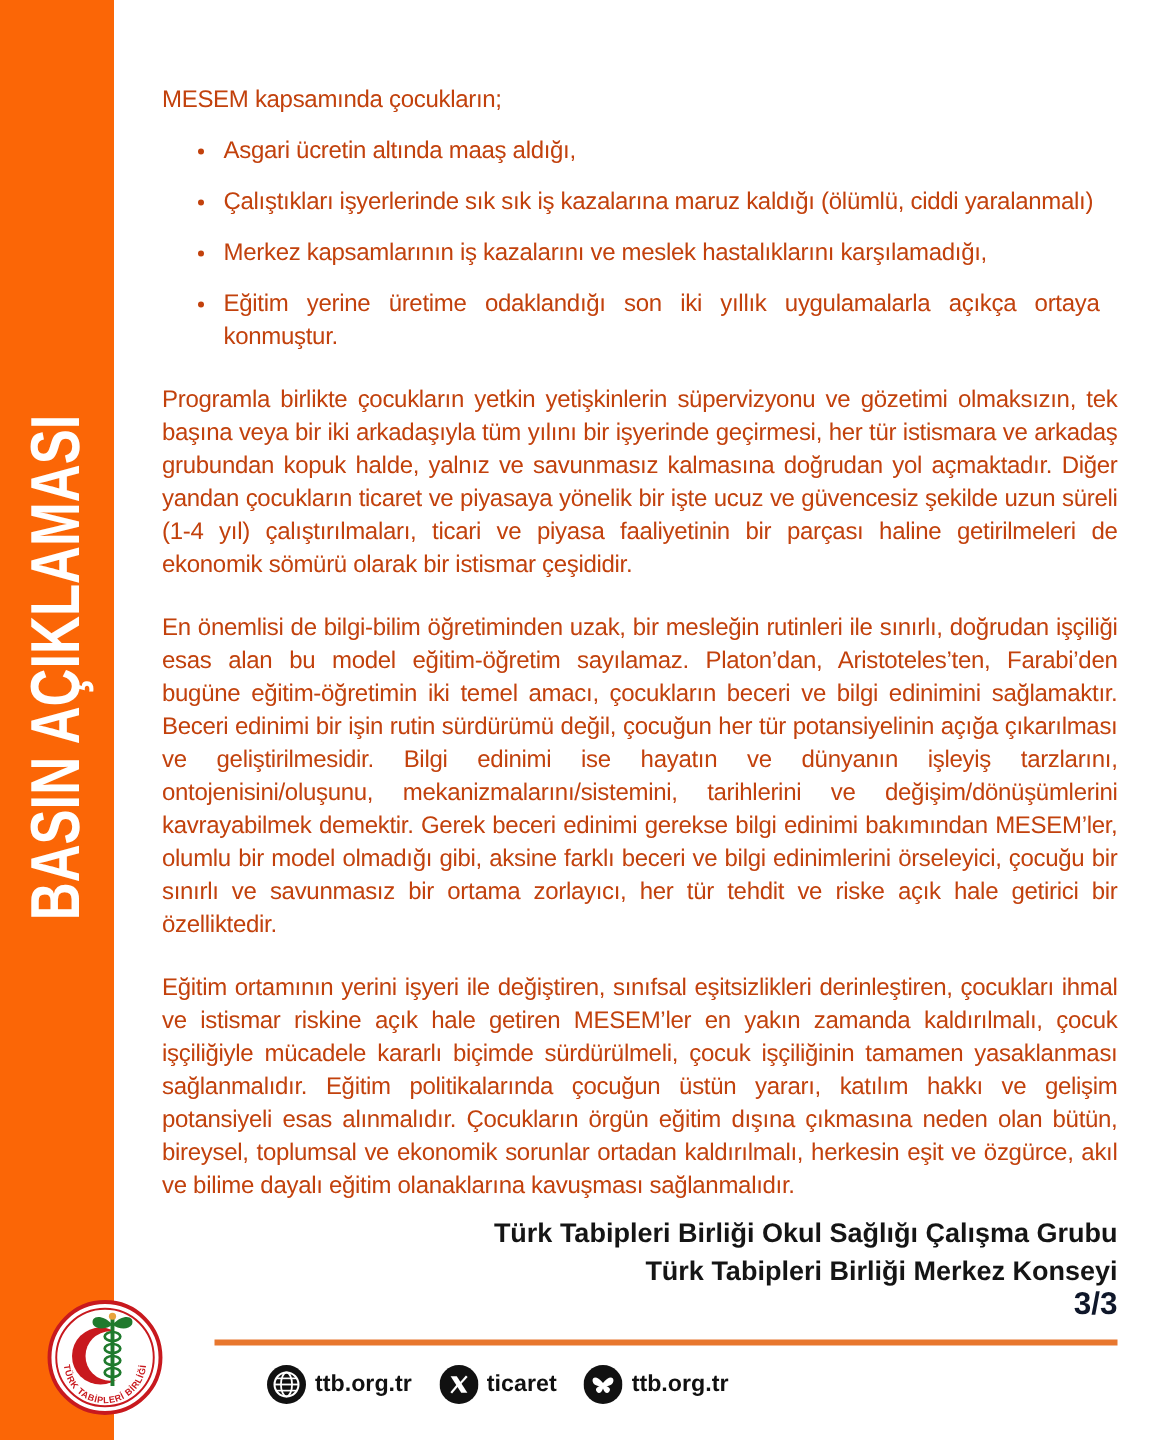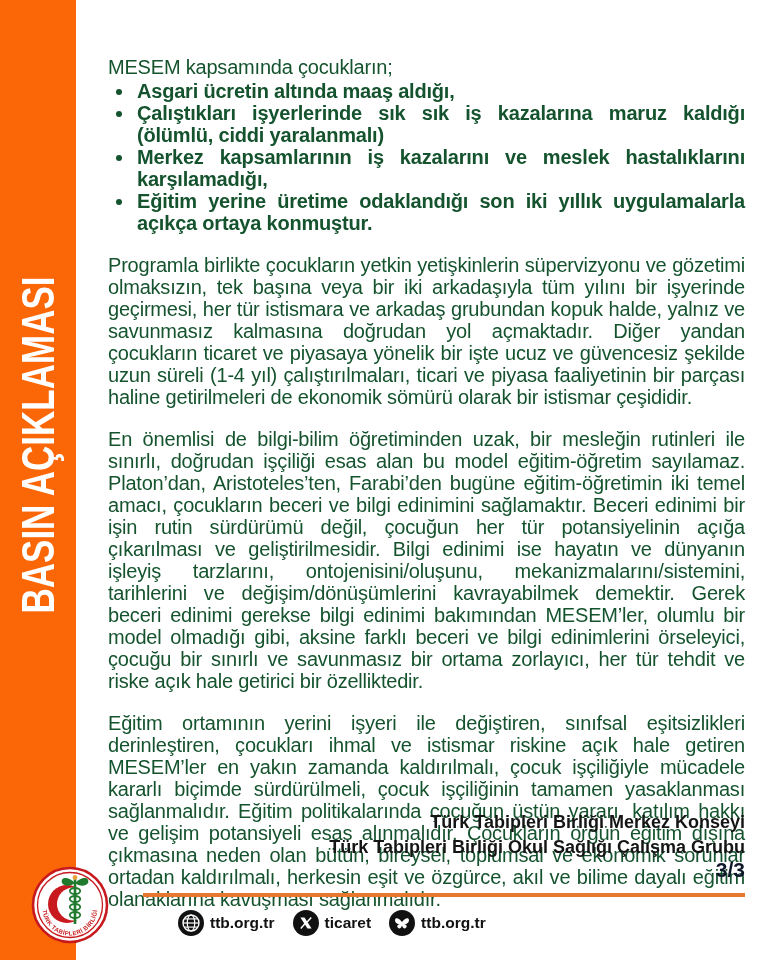--- a/index.html
+++ b/index.html
@@ -11,27 +11,27 @@
   .band{position:absolute;left:0;top:0;width:76px;height:960px;background:#FB6606;}
   .band-title{
     position:absolute;left:38px;top:445px;
     transform:translate(-50%,-50%) rotate(-90deg) scaleY(1.32);
     white-space:nowrap;color:#ffffff;font-weight:bold;font-size:35px;
     letter-spacing:0px;
   }
   
   .content{
     position:absolute;left:108px;top:56px;width:637px;
-    color:#14532d;font-size:20px;line-height:22px;text-align:justify;
+    color:#c2410c;font-size:16px;line-height:22px;text-align:justify;
     letter-spacing:-0.2px;
   }
   .content p{margin:0 0 20px 0;}
   .content .intro{margin:0 0 2px 0;text-align:left;}
   .content ul{margin:0 0 20px 0;padding-left:27px;list-style:disc outside;}
-  .content li{margin:0;padding-left:2px;font-weight:bold;}
+  .content li{margin:12px;padding-left:2px;}
   .sig-block{
     position:absolute;right:23px;top:810px;text-align:right;
     font-weight:bold;font-size:18px;line-height:25px;color:#151515;
   }
   .page-number{
     position:absolute;right:23px;top:858px;text-align:right;
     font-weight:bold;font-size:21px;color:#0f172a;
   }
   .divider{position:absolute;left:143px;top:893px;width:602px;height:4px;background:#E8772E;}
   
@@ -58,22 +58,22 @@
     <li>Çalıştıkları işyerlerinde sık sık iş kazalarına maruz kaldığı (ölümlü, ciddi yaralanmalı)</li>
     <li>Merkez kapsamlarının iş kazalarını ve meslek hastalıklarını karşılamadığı,</li>
     <li>Eğitim yerine üretime odaklandığı son iki yıllık uygulamalarla açıkça ortaya konmuştur.</li>
   </ul>
   <p>Programla birlikte çocukların yetkin yetişkinlerin süpervizyonu ve gözetimi olmaksızın, tek başına veya bir iki arkadaşıyla tüm yılını bir işyerinde geçirmesi, her tür istismara ve arkadaş grubundan kopuk halde, yalnız ve savunmasız kalmasına doğrudan yol açmaktadır. Diğer yandan çocukların ticaret ve piyasaya yönelik bir işte ucuz ve güvencesiz şekilde uzun süreli (1-4 yıl) çalıştırılmaları, ticari ve piyasa faaliyetinin bir parçası haline getirilmeleri de ekonomik sömürü olarak bir istismar çeşididir.</p>
   <p>En önemlisi de bilgi-bilim öğretiminden uzak, bir mesleğin rutinleri ile sınırlı, doğrudan işçiliği esas alan bu model eğitim-öğretim sayılamaz. Platon’dan, Aristoteles’ten, Farabi’den bugüne eğitim-öğretimin iki temel amacı, çocukların beceri ve bilgi edinimini sağlamaktır. Beceri edinimi bir işin rutin sürdürümü değil, çocuğun her tür potansiyelinin açığa çıkarılması ve geliştirilmesidir. Bilgi edinimi ise hayatın ve dünyanın işleyiş tarzlarını, ontojenisini/oluşunu, mekanizmalarını/sistemini, tarihlerini ve değişim/dönüşümlerini kavrayabilmek demektir. Gerek beceri edinimi gerekse bilgi edinimi bakımından MESEM’ler, olumlu bir model olmadığı gibi, aksine farklı beceri ve bilgi edinimlerini örseleyici, çocuğu bir sınırlı ve savunmasız bir ortama zorlayıcı, her tür tehdit ve riske açık hale getirici bir özelliktedir.</p>
   <p>Eğitim ortamının yerini işyeri ile değiştiren, sınıfsal eşitsizlikleri derinleştiren, çocukları ihmal ve istismar riskine açık hale getiren MESEM’ler en yakın zamanda kaldırılmalı, çocuk işçiliğiyle mücadele kararlı biçimde sürdürülmeli, çocuk işçiliğinin tamamen yasaklanması sağlanmalıdır. Eğitim politikalarında çocuğun üstün yararı, katılım hakkı ve gelişim potansiyeli esas alınmalıdır. Çocukların örgün eğitim dışına çıkmasına neden olan bütün, bireysel, toplumsal ve ekonomik sorunlar ortadan kaldırılmalı, herkesin eşit ve özgürce, akıl ve bilime dayalı eğitim olanaklarına kavuşması sağlanmalıdır.</p>
 </div>
 
 <div class="sig-block">
+  <div>Türk Tabipleri Birliği Okul Sağlığı Çalışma Grubu</div>
   <div>Türk Tabipleri Birliği Merkez Konseyi</div>
-  <div>Türk Tabipleri Birliği Okul Sağlığı Çalışma Grubu</div>
 </div>
 
 <div class="page-number">3/3</div>
 
 <div class="divider"></div>
 
 <div class="logo">
   <svg viewBox="0 0 78 78" width="78" height="78">
     <circle cx="39" cy="39" r="37" fill="#ffffff" stroke="#C8191E" stroke-width="2.6"></circle>
     <circle cx="39" cy="39" r="32.5" fill="none" stroke="#C8191E" stroke-width="1.3"></circle>

